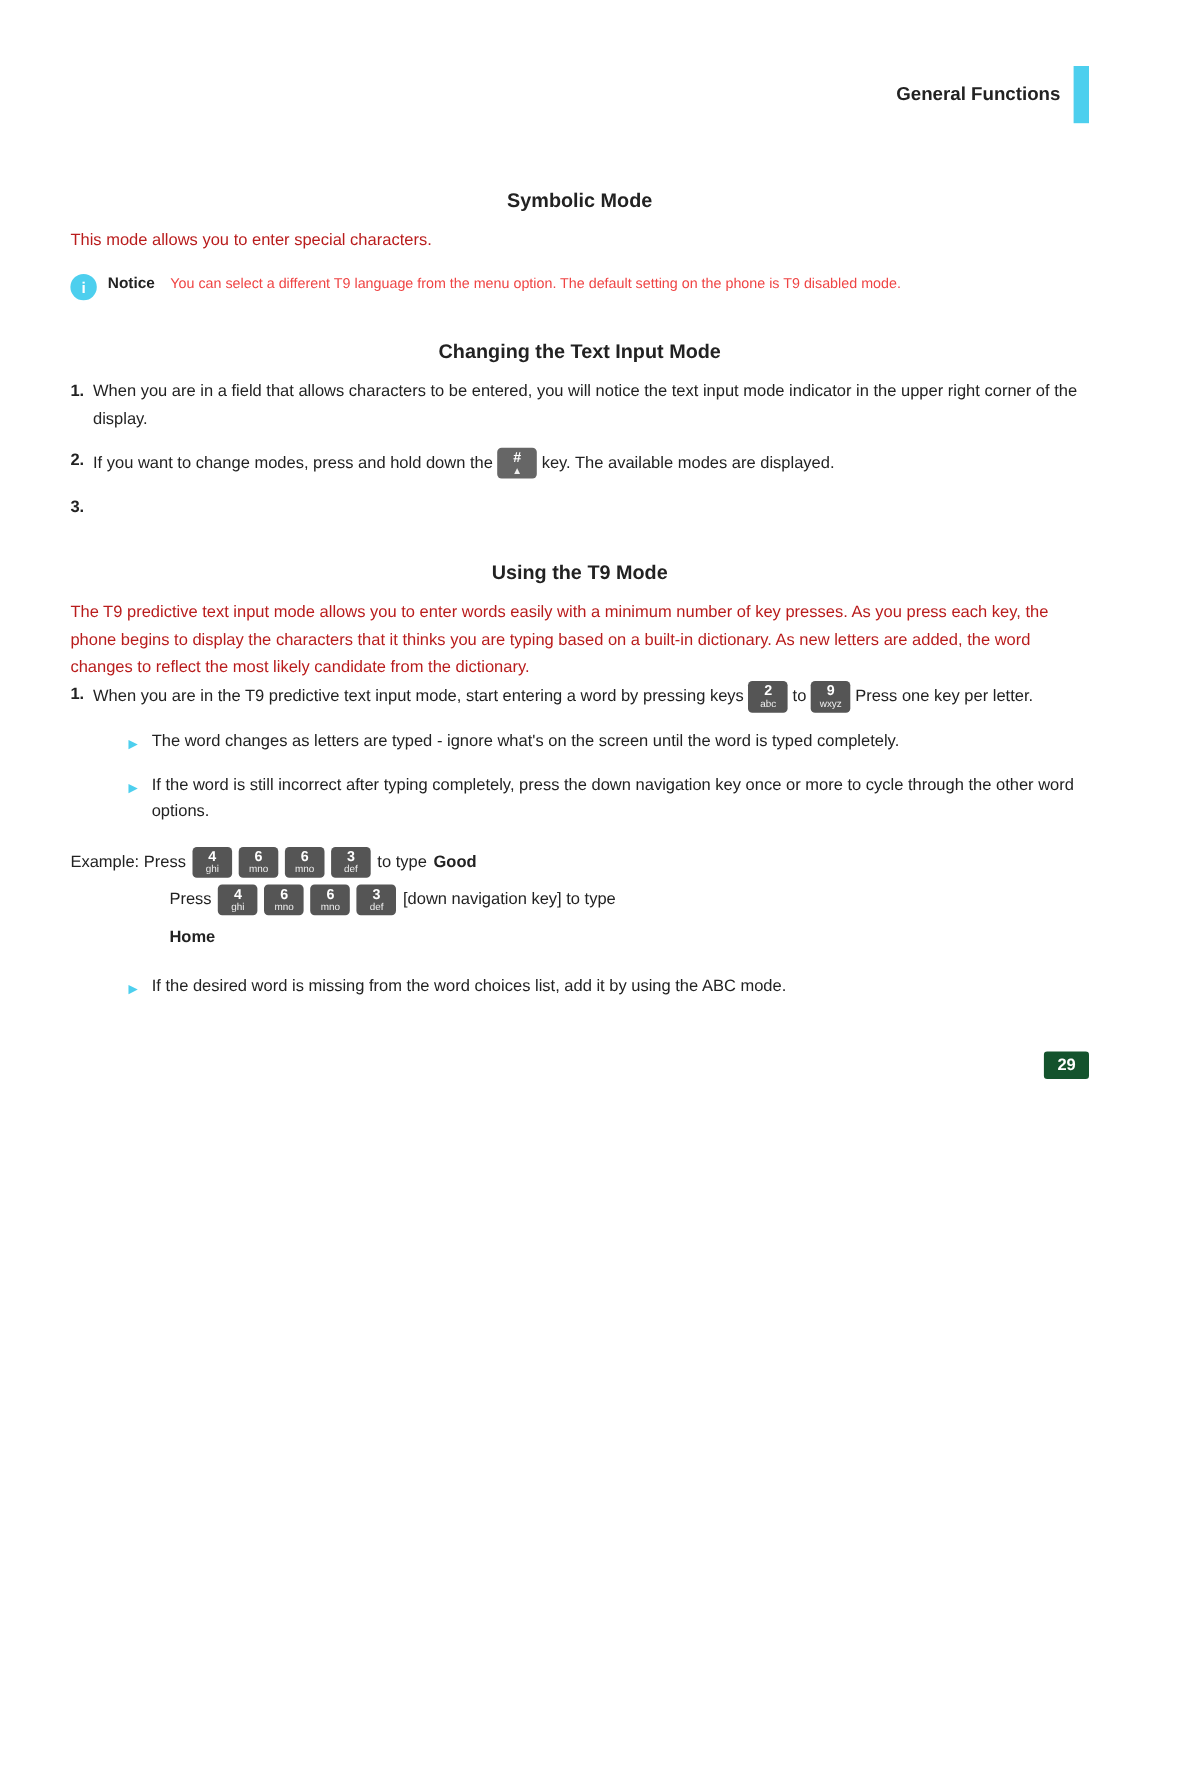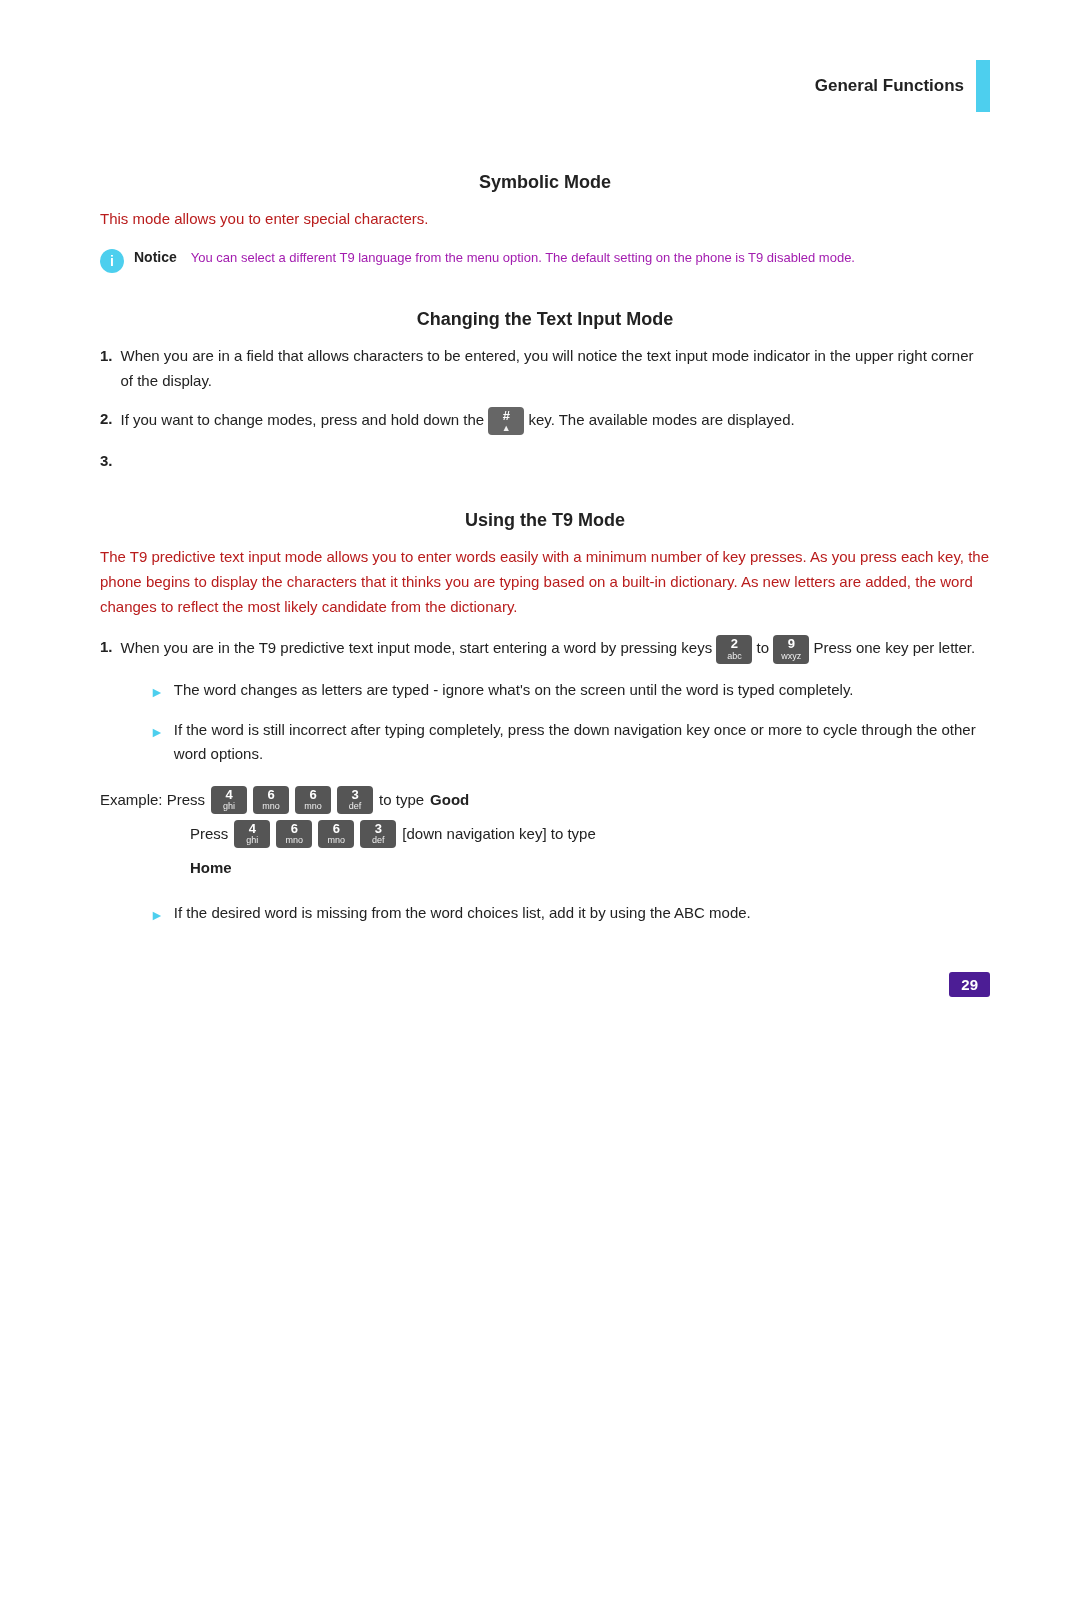--- a/index.html
+++ b/index.html
@@ -8,21 +8,21 @@
       background: #ffffff;
       font-family: Arial, Helvetica, sans-serif;
       font-size: 15px;
       color: #222;
       width: 1080px;
       min-height: 1621px;
       position: relative;
     }
 
     .page-container {
-      padding: 60px 90px 80px 100px;
+      padding: 60px 90px 80px 64px;
       position: relative;
     }
 
     
     .header {
       display: flex;
       justify-content: flex-end;
       align-items: center;
       margin-bottom: 60px;
       border-bottom: none;
@@ -88,21 +88,21 @@
 
     .notice-label {
       font-weight: bold;
       font-size: 14px;
       margin-right: 14px;
     }
 
     .notice-text {
       font-size: 13px;
       line-height: 1.55;
-      color: #a21caf;
+      color: #ef4444;
     }
 
     
     .numbered-list {
       list-style: none;
       padding: 0;
       margin: 0;
     }
 
     .numbered-list li {
@@ -160,21 +160,21 @@
     }
 
     
     .footer {
       position: absolute;
       bottom: 50px;
       right: 90px;
     }
 
     .page-number {
-      background-color: #4c1d95;
+      background-color: #14532d;
       color: white;
       font-weight: bold;
       font-size: 15px;
       padding: 4px 12px;
       border-radius: 3px;
     }
 
     
     .keycap {
       display: inline-flex;
@@ -254,21 +254,21 @@
         </span>
       </li>
       <li>
         <span class="num">3.</span>
       </li>
     </ol>
   </div>
 
   <div class="section">
     <div class="section-title">Using the T9 Mode</div>
-    <div class="section-body" style="margin-bottom: 16px;">The T9 predictive text input mode allows you to enter words easily with a minimum number of key presses. As you press each key, the phone begins to display the characters that it thinks you are typing based on a built-in dictionary. As new letters are added, the word changes to reflect the most likely candidate from the dictionary.</div>
+    <div class="section-body" style="margin-bottom: 0;">The T9 predictive text input mode allows you to enter words easily with a minimum number of key presses. As you press each key, the phone begins to display the characters that it thinks you are typing based on a built-in dictionary. As new letters are added, the word changes to reflect the most likely candidate from the dictionary.</div>
 
     <ol class="numbered-list">
       <li>
         <span class="num">1.</span>
         <span>
           <span>When you are in the T9 predictive text input mode, start entering a word by pressing keys</span>
           <span class="keycap">
             <span class="main-char">2</span>
               <span class="sub-label">abc</span>
           </span>

